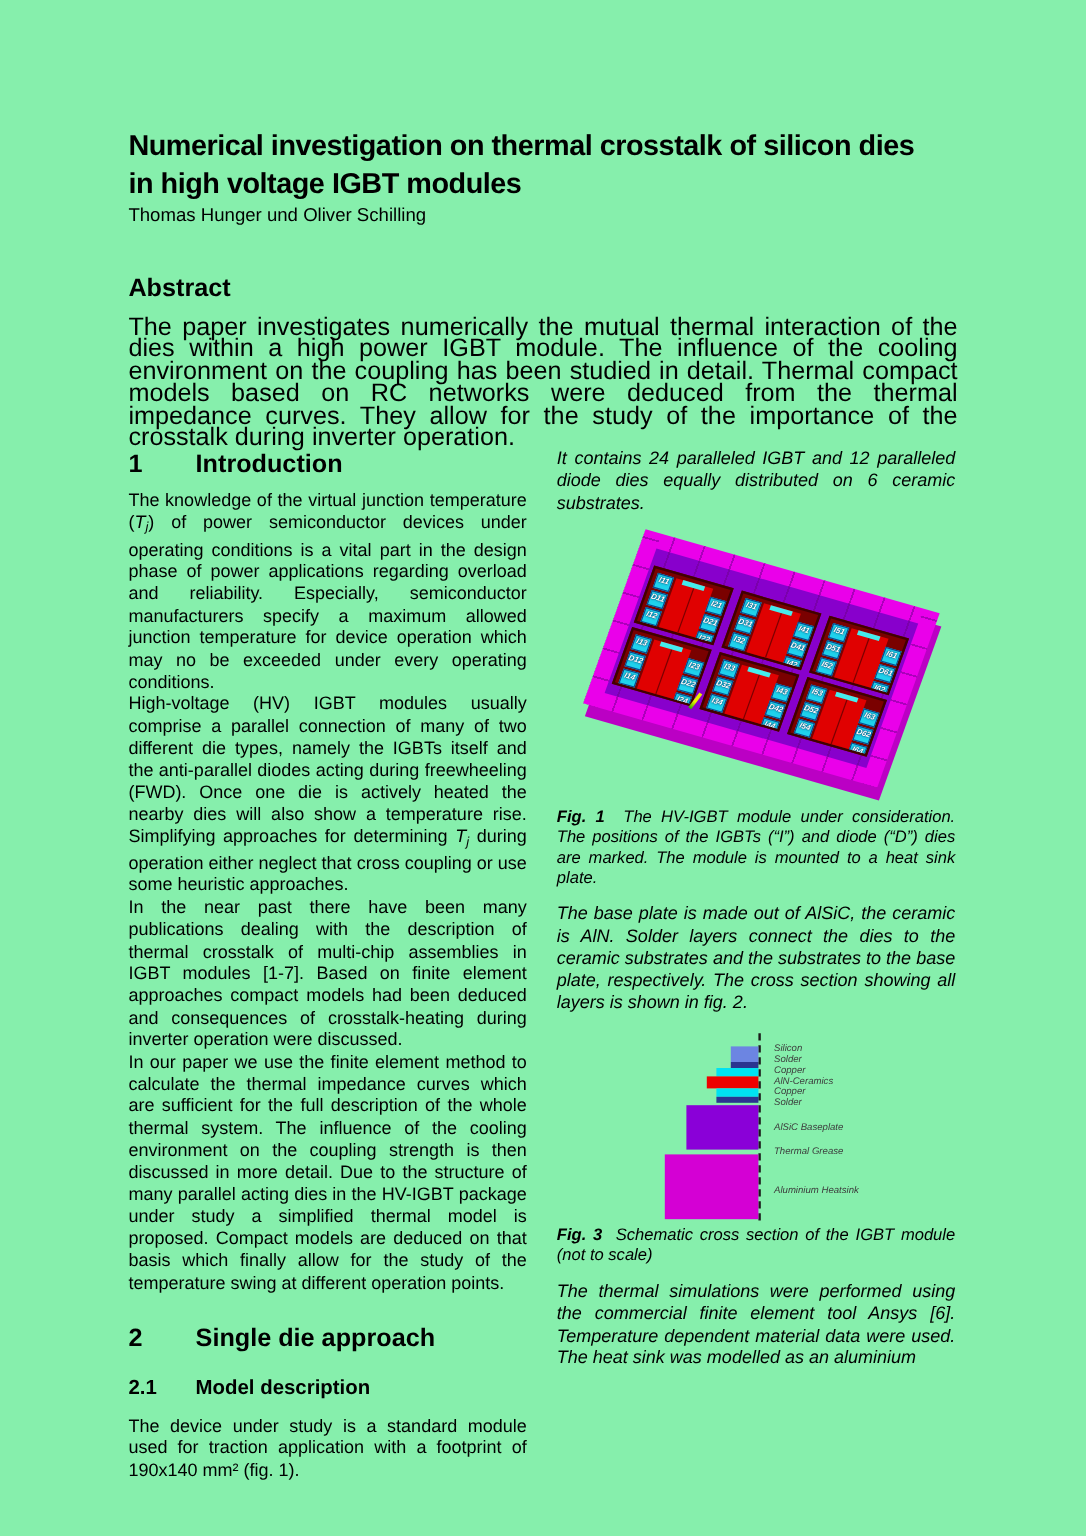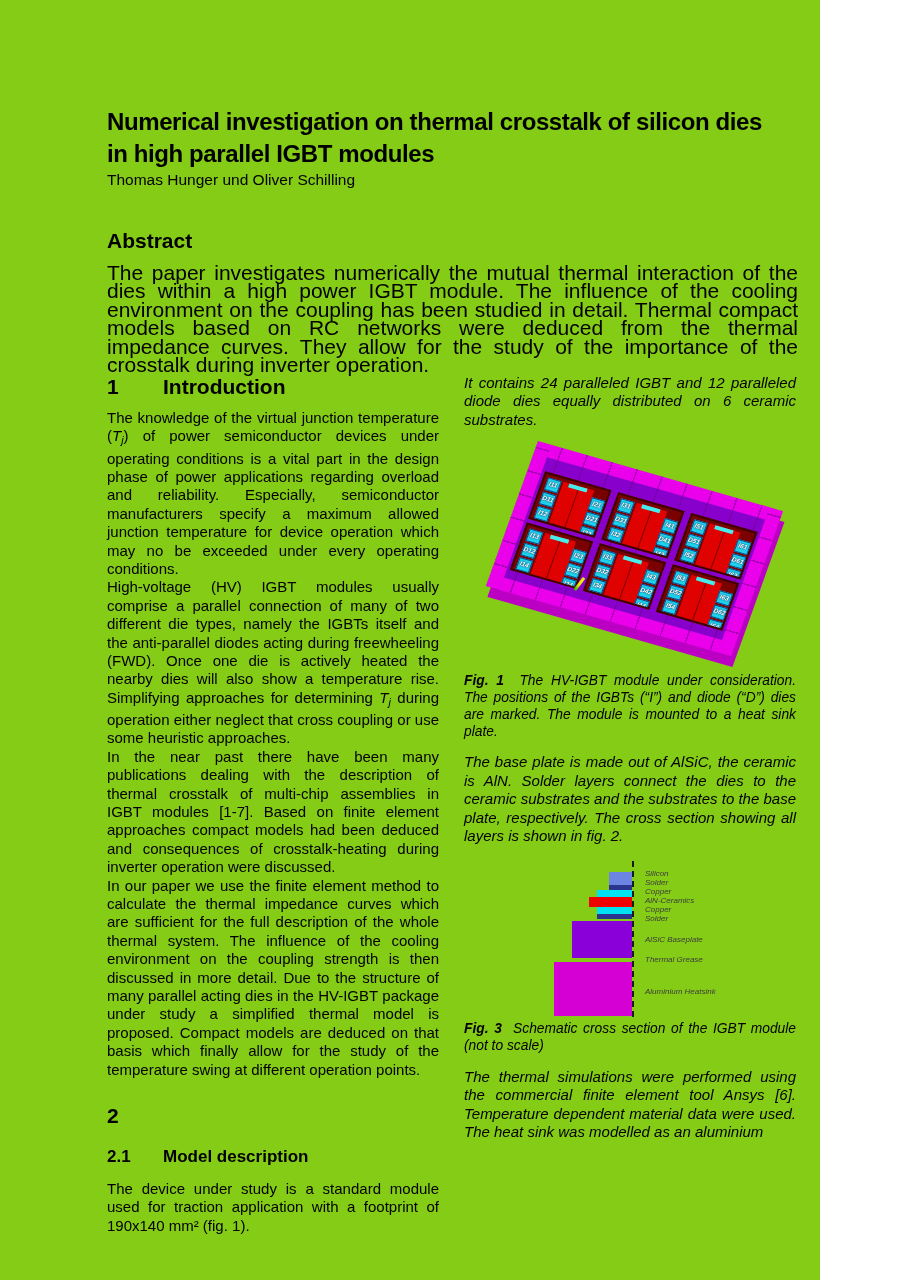--- a/index.html
+++ b/index.html
@@ -1,16 +1,16 @@
 <!DOCTYPE html>
 <html><head>
 <meta charset="utf-8">
 <style>
   html,body{margin:0;padding:0;background:#fff;}
-  .page{position:relative;width:820px;height:1280px;background:#84cc16;overflow:hidden;
+  .page{position:relative;width:905px;height:1280px;background:#86efac;overflow:hidden;
         font-family:"Liberation Sans","DejaVu Sans",sans-serif;color:#000;}
 
   
   .title{position:absolute;left:107px;top:106px;width:710px;font-size:24px;font-weight:bold;
          line-height:32px;letter-spacing:-0.4px;white-space:nowrap;}
   .authors{position:absolute;left:107px;top:171px;font-size:15.5px;}
   .affiliation{position:absolute;left:107px;top:191px;font-size:15px;font-style:italic;}
 
   .abstract-head{position:absolute;left:107px;top:229px;font-size:21px;font-weight:bold;}
   .abstract-text{position:absolute;left:107px;top:264px;width:691px;font-size:21px;
@@ -60,39 +60,40 @@
   .layer{position:absolute;}
   .layer-label{position:absolute;left:181px;font-size:8px;color:#3c3c3c;line-height:9px;}
 </style>
 </head>
 <body>
 
 <div class="page">
 
   <div class="title">
     <div>Numerical investigation on thermal crosstalk of silicon dies</div>
-    <div>in high parallel IGBT modules</div>
+    <div>in high voltage IGBT modules</div>
   </div>
   <div class="authors">Thomas Hunger und Oliver Schilling</div>
 
   <div class="abstract-head">Abstract</div>
   <div class="abstract-text">The paper investigates numerically the mutual thermal interaction of the dies within a high power IGBT module. The influence of the cooling environment on the coupling has been studied in detail. Thermal compact models based on RC networks were deduced from the thermal impedance curves. They allow for the study of the importance of the crosstalk during inverter operation.</div>
 
   <div class="col col-left">
     <div class="h1">
       <span class="num">1</span>
       <span>Introduction</span>
     </div>
     <p><span>The knowledge of the virtual junction temperature (</span><span class="seg-i">T</span><span class="seg-isub">j</span><span>) of power semiconductor devices under operating conditions is a vital part in the design phase of power applications regarding overload and reliability. Especially, semiconductor manufacturers specify a maximum allowed junction temperature for device operation which may no be exceeded under every operating conditions.</span></p>
     <p><span>High-voltage (HV) IGBT modules usually comprise a parallel connection of many of two different die types, namely the IGBTs itself and the anti-parallel diodes acting during freewheeling (FWD). Once one die is actively heated the nearby dies will also show a temperature rise. Simplifying approaches for determining </span><span class="seg-i">T</span><span class="seg-isub">j</span><span> during operation either neglect that cross coupling or use some heuristic approaches.</span></p>
     <p><span>In the near past there have been many publications dealing with the description of thermal crosstalk of multi-chip assemblies in IGBT modules [1-7]. Based on finite element approaches compact models had been deduced and consequences of crosstalk-heating during inverter operation were discussed.</span></p>
     <p><span>In our paper we use the finite element method to calculate the thermal impedance curves which are sufficient for the full description of the whole thermal system. The influence of the cooling environment on the coupling strength is then discussed in more detail. Due to the structure of many parallel acting dies in the HV-IGBT package under study a simplified thermal model is proposed. Compact models are deduced on that basis which finally allow for the study of the temperature swing at different operation points.</span></p>
 
     <div class="h1 sec2">
       <span class="num">2</span>
+      <span>Single die approach</span>
     </div>
     <div class="h2">
       <span class="num">2.1</span>
       <span>Model description</span>
     </div>
     <p><span>The device under study is a standard module used for traction application with a footprint of 190x140 mm² (fig. 1).</span></p>
   </div>
 
   <div class="col col-right">
     <p><span>It contains 24 paralleled IGBT and 12 paralleled diode dies equally distributed on 6 ceramic substrates.</span></p>

